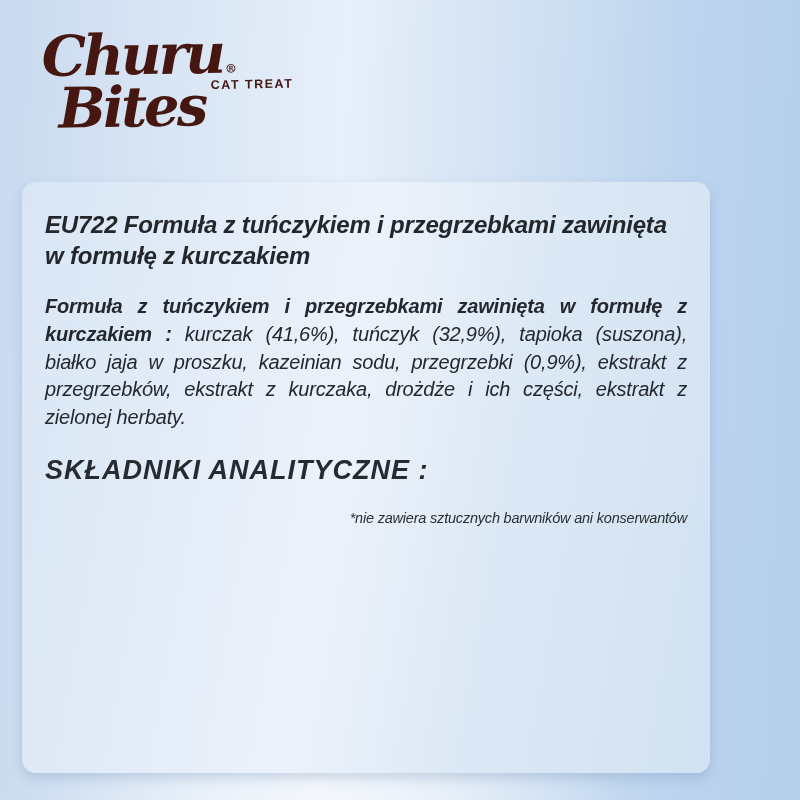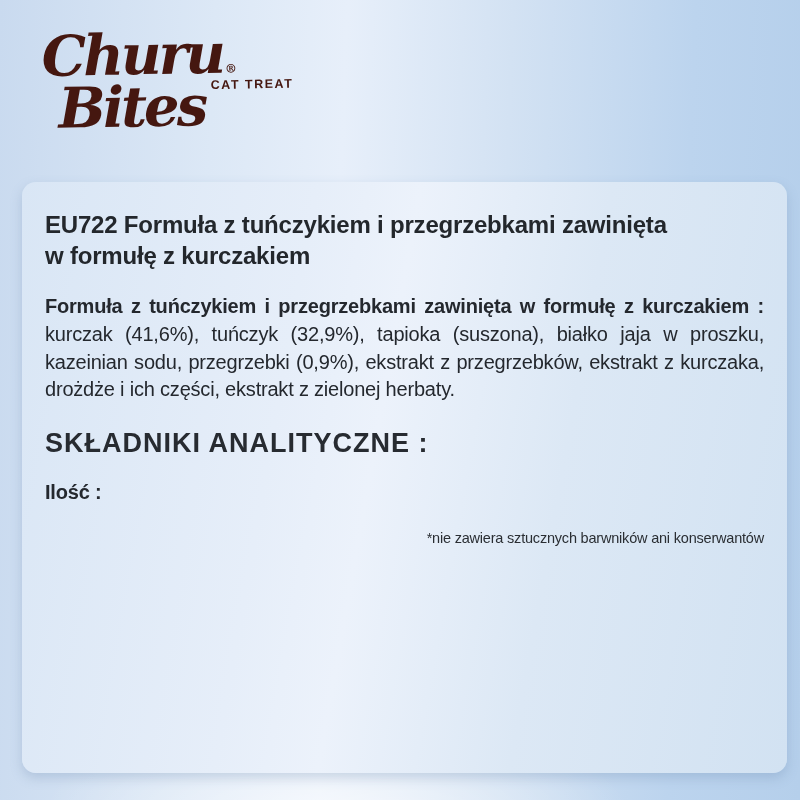--- a/index.html
+++ b/index.html
@@ -42,27 +42,28 @@
     text-shadow:
       -2px -2px 0 #fff, 2px -2px 0 #fff, -2px 2px 0 #fff, 2px 2px 0 #fff,
       0 -2.5px 0 #fff, 0 2.5px 0 #fff, -2.5px 0 0 #fff, 2.5px 0 0 #fff,
       3px 3px 2px rgba(120,60,60,0.35);
     user-select:none;
   }
   .ciao-logo .reg{font-size:11px;vertical-align:baseline;}
 
   
   .card{
-    position:absolute;left:22px;top:182px;width:765px;height:591px;
+    position:absolute;left:22px;top:182px;width:688px;height:591px;
     box-sizing:border-box;
     border-radius:14px;
     background:linear-gradient(100deg,#d9e6f5 0%, #e6eef9 34%, #ecf2fb 46%, #dce8f5 68%, #d2e2f2 100%);
     box-shadow:0 5px 12px rgba(100,130,170,0.28);
     padding:27px 23px 14px 23px;
     overflow:hidden;
+    font-style:italic;
   }
   .title{
     margin:0 0 22px 0;
     font-size:24px;font-weight:bold;line-height:1.3;
     letter-spacing:-0.2px;color:#23272c;
   }
   .title span{display:block;}
   .section-heading{
     margin:0 0 20px 0;
     font-size:27px;font-weight:600;letter-spacing:1px;
@@ -109,19 +110,18 @@
     <p class="body-text justified">
       <strong>Formuła z tuńczykiem i przegrzebkami zawinięta w formułę z kurczakiem :</strong>
       <span>kurczak (41,6%), tuńczyk (32,9%), tapioka (suszona), białko jaja w proszku, kazeinian sodu, przegrzebki (0,9%), ekstrakt z przegrzebków, ekstrakt z kurczaka, drożdże i ich części, ekstrakt z zielonej herbaty.</span>
     </p>
 
     <h2 class="section-heading">SKŁADNIKI ANALITYCZNE :</h2>
 
 
 
     <div class="kv-block body-text">
-      <div class="kv-label">Ilość :</div>
     </div>
 
     <div class="footnote">*nie zawiera sztucznych barwników ani konserwantów</div>
 
   </main>
 </div>
 
 </body></html>

